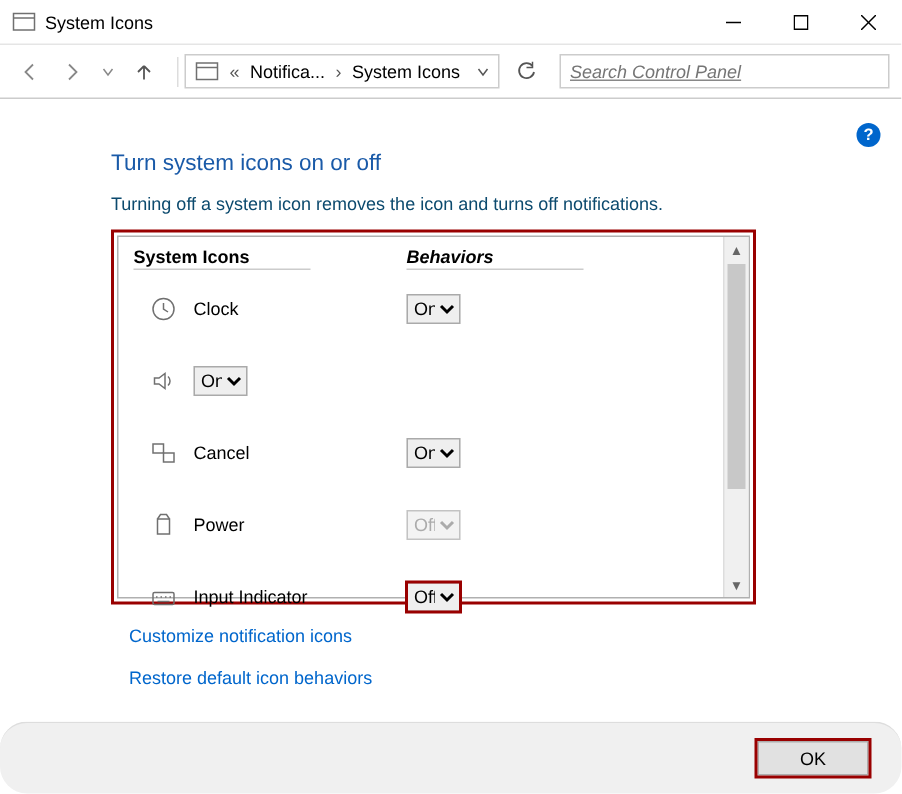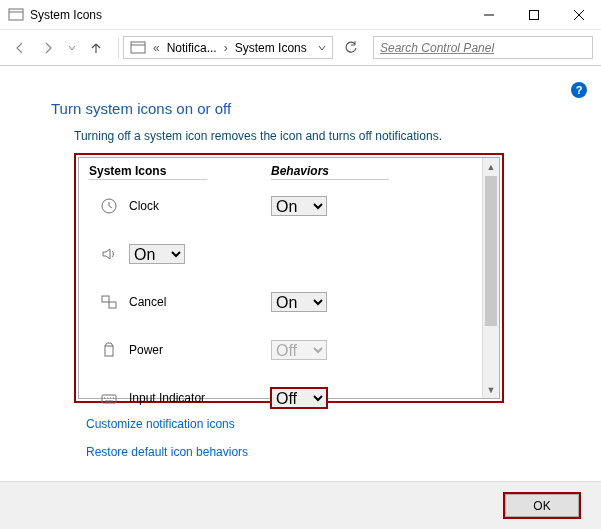--- a/index.html
+++ b/index.html
@@ -22,47 +22,47 @@
 .bc-icon { width:16px; height:16px; margin:0 4px; }
 .bc-item { padding:0 4px; font-size:12px; white-space:nowrap; overflow:hidden; text-overflow:ellipsis; max-width:70px; }
 .bc-sep { color:#555; padding:0 3px; }
 .bc-dd { margin-left:auto; padding:0 4px; color:#555; }
 .refresh { width:24px; height:23px; display:flex; align-items:center; justify-content:center; margin-left:6px; border:1px solid transparent; color:#555;}
 .search { flex:1; margin-left:10px; height:23px; border:1px solid #ccc; padding:0 6px; font-size:12px; font-style:italic; color:#888; background:#fff; outline: none; text-decoration: underline; }
 
 
 .content { padding: 10px 30px 0 30px; position: relative; height: calc(529px - 30px - 36px - 48px); }
 .help { position:absolute; top:16px; right:14px; width:16px; height:16px; border-radius:50%; background:#0066cc; color:#fff; display:flex; align-items:center; justify-content:center; font-size:11px; font-weight:bold; }
-.heading { font-size: 15px; color:#1a5aa8; margin-top:24px; margin-left:21px; }
+.heading { font-size: 15px; color:#1a5aa8; margin-top:24px; margin-left:44px; }
 .subhead { font-size:12px; color:#0c4a6e; margin:12px 0 10px 44px; }
 
 .panel { margin-left:44px; width:430px; height:250px; border:2px solid #990000; position:relative; background:#fff; }
 .panel-inner { position:absolute; inset:2px; border:1px solid #b0b0b0; display:flex; }
 .table { flex:1; padding:4px 0 0 10px; }
 .th-row { display:flex; }
 .th { font-weight:bold; font-size:12px; padding:2px 0; }
 .th1 { width:182px; }
 .th2 { width:130px;font-style:italic; }
 .th-underline { height:1px; background:#ccc; width:118px; margin-top:1px; }
 .row { display:flex; align-items:center; height:48px; }
 .cell-icon { width:40px; display:flex; justify-content:center; }
 .cell-label { width:142px; font-size:12px; }
-.cell-sel select { width:56px; height:20px; font-size:16px; border:1px solid #aaa; background:#efefef; }
+.cell-sel select { width:36px; height:20px; font-size:12px; border:1px solid #aaa; background:#efefef; }
 .cell-sel select:disabled { color:#888; }
 .sel-hl { outline:2px solid #990000; outline-offset:-1px; }
 .vscroll { width:17px; background:#f0f0f0; border-left:1px solid #ddd; display:flex; flex-direction:column; }
 .vscroll .arrow { height:17px; display:flex; align-items:center; justify-content:center; color:#666; font-size:9px;}
 .vscroll .thumb { flex:0 0 150px; background:#c8c8c8; margin:1px 2px; }
 .vscroll .track { flex:1; }
 
 .link { display:block; color:#0066cc; font-size:12px; margin-left:56px; margin-top:14px; cursor:pointer; }
 .link + .link { margin-top:14px; }
 
 
-.footer { position:absolute; bottom:0; left:0; right:0; height:48px; background:#f0f0f0; border-top:1px solid #ddd; display:flex; align-items:center; justify-content:flex-end; padding-right:22px; gap:8px; }
+.footer { position:absolute; bottom:0; left:0; right:0; height:48px; background:#f0f0f0; border-top:1px solid #ddd; display:flex; align-items:center; justify-content:flex-end; padding-right:22px; gap:8px;border-radius:18px; }
 .btn { min-width:74px; height:23px; background:#e1e1e1; border:1px solid #adadad; font-size:12px; cursor:pointer; }
 .btn-hl { outline:2px solid #990000; outline-offset:0; }
 
 .icon-mono { stroke:#707070; stroke-width:1; fill:none; }
 </style>
 </head>
 <body>
 
 <div class="titlebar">
   <svg class="titlebar-icon" viewBox="0 0 16 16">

